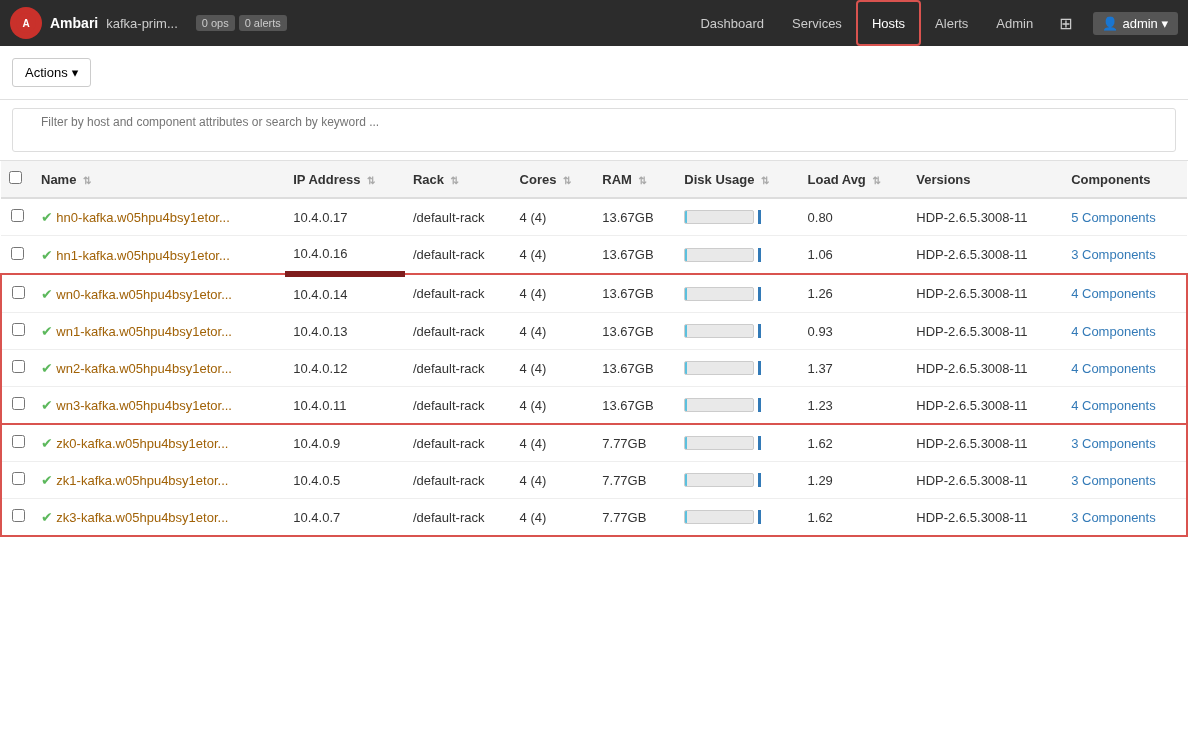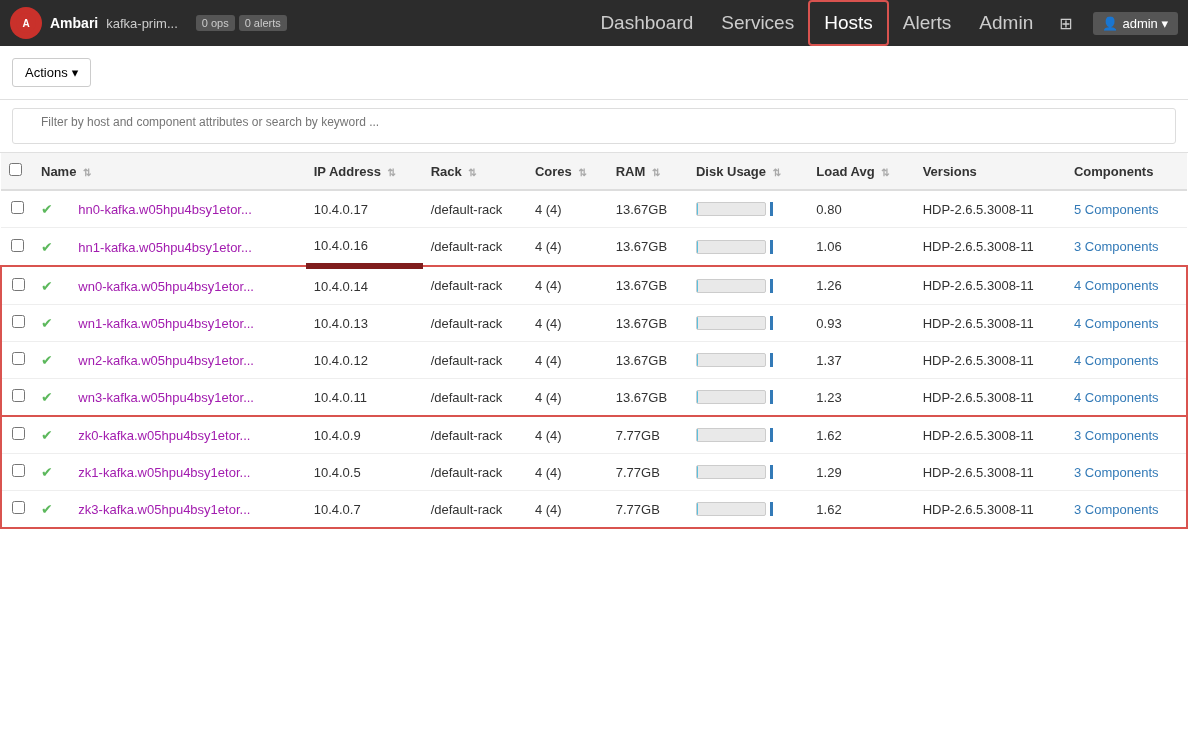--- a/index.html
+++ b/index.html
@@ -56,21 +56,21 @@
       align-items: center;
       height: 100%;
     }
     .nav-item {
       color: #ccc;
       padding: 0 14px;
       height: 46px;
       display: flex;
       align-items: center;
       cursor: pointer;
-      font-size: 19px;
+      font-size: 13px;
       text-decoration: none;
     }
     .nav-item.active {
       color: #fff;
       border: 2px solid #d9534f;
       border-radius: 4px;
     }
     .nav-apps {
       color: #ccc;
       padding: 0 12px;
@@ -113,21 +113,21 @@
 
     
     .search-bar {
       padding: 8px 12px;
       border-bottom: 1px solid #e0e0e0;
     }
     .search-input {
       width: 100%;
       border: 1px solid #ddd;
       border-radius: 3px;
-      padding: 6px 10px 14px 28px;
+      padding: 6px 10px 22px 28px;
       font-size: 12px;
       color: #999;
       background: #fff;
       outline: none;
       position: relative;
     }
     .search-wrapper {
       position: relative;
     }
     .search-icon-inner {
@@ -170,24 +170,23 @@
     tbody td {
       padding: 10px 8px;
       vertical-align: middle;
     }
     .check-col { width: 30px; }
     .status-icon {
       color: #5cb85c;
       font-size: 14px;
     }
     .host-link {
-      color: #a21caf;
+      color: #a16207;
       text-decoration: none;
       cursor: pointer;
-      margin-left: 22px;
     }
     .comp-link {
       color: #337ab7;
       text-decoration: none;
       cursor: pointer;
     }
 
     
     .disk-bar-wrap {
       display: flex;

